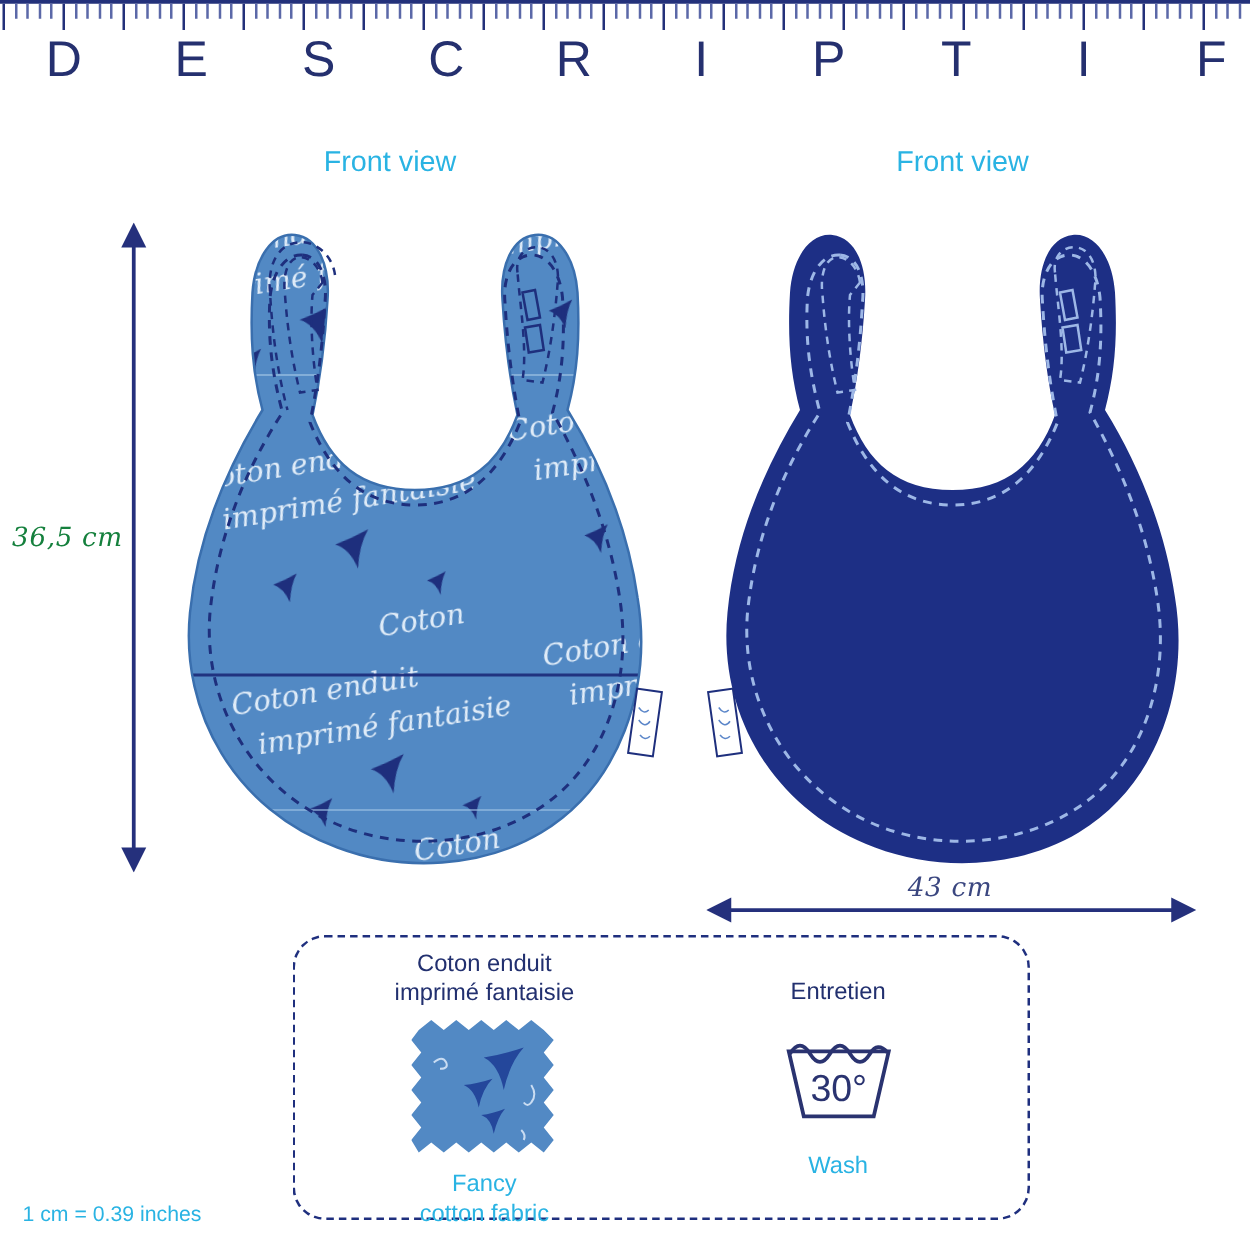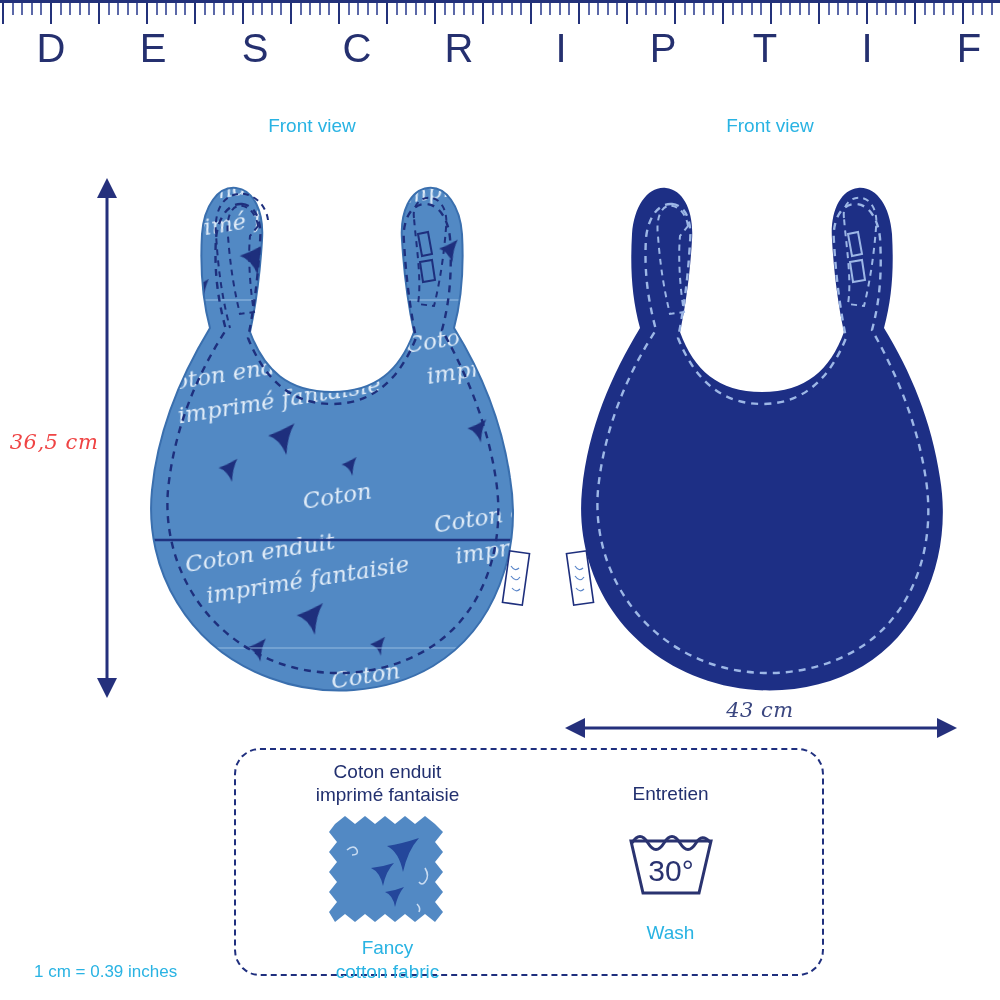--- a/index.html
+++ b/index.html
@@ -63,42 +63,42 @@
   }
   .view-caption .fr {
     font-family: "DejaVu Serif", serif;
     font-style: italic;
     font-size: 29px;
     color: #26307b;
     line-height: 1.05;
     letter-spacing: 1px;
   }
   .view-caption .en {
-    font-size: 19px;
+    font-size: 23px;
     color: #29b3e3;
     line-height: 1.5;
   }
   #caption-front { left: 182px; top: 112px; }
   #caption-back  { left: 640px; top: 112px; }
 
   
   .bib-wrap { position: absolute; }
   #bib-front { left: 118px; top: 178px; width: 430px; height: 525px; }
   #bib-back  { left: 548px; top: 178px; width: 430px; height: 525px; }
 
   
   #dim-height-label {
     position: absolute;
-    left: 8px; top: 430px;
+    left: 8px; top: 418px;
     width: 92px;
     text-align: center;
     font-family: "DejaVu Serif", serif;
     font-style: italic;
     font-size: 21px;
-    color: #ef4444;
+    color: #15803d;
     letter-spacing: 0.5px;
   }
   #dim-width-label {
     position: absolute;
     left: 640px; top: 698px;
     width: 240px;
     text-align: center;
     font-family: "DejaVu Serif", serif;
     font-style: italic;
     font-size: 21px;
@@ -150,21 +150,20 @@
     align-items: flex-start;
     justify-content: center;
   }
 
   
   #unit-note {
     position: absolute;
     left: 18px; top: 962px;
     font-size: 17px;
     color: #29b3e3;
-    margin-left: 16px;
   }
 </style>
 </head>
 <body>
 
 <div class="ruler-band">
   <div class="ruler-rule"></div>
   <div id="ruler-ticks">
       <div class="tick major" style="left:2.0px"></div>
       <div class="tick minor" style="left:11.6px"></div>

